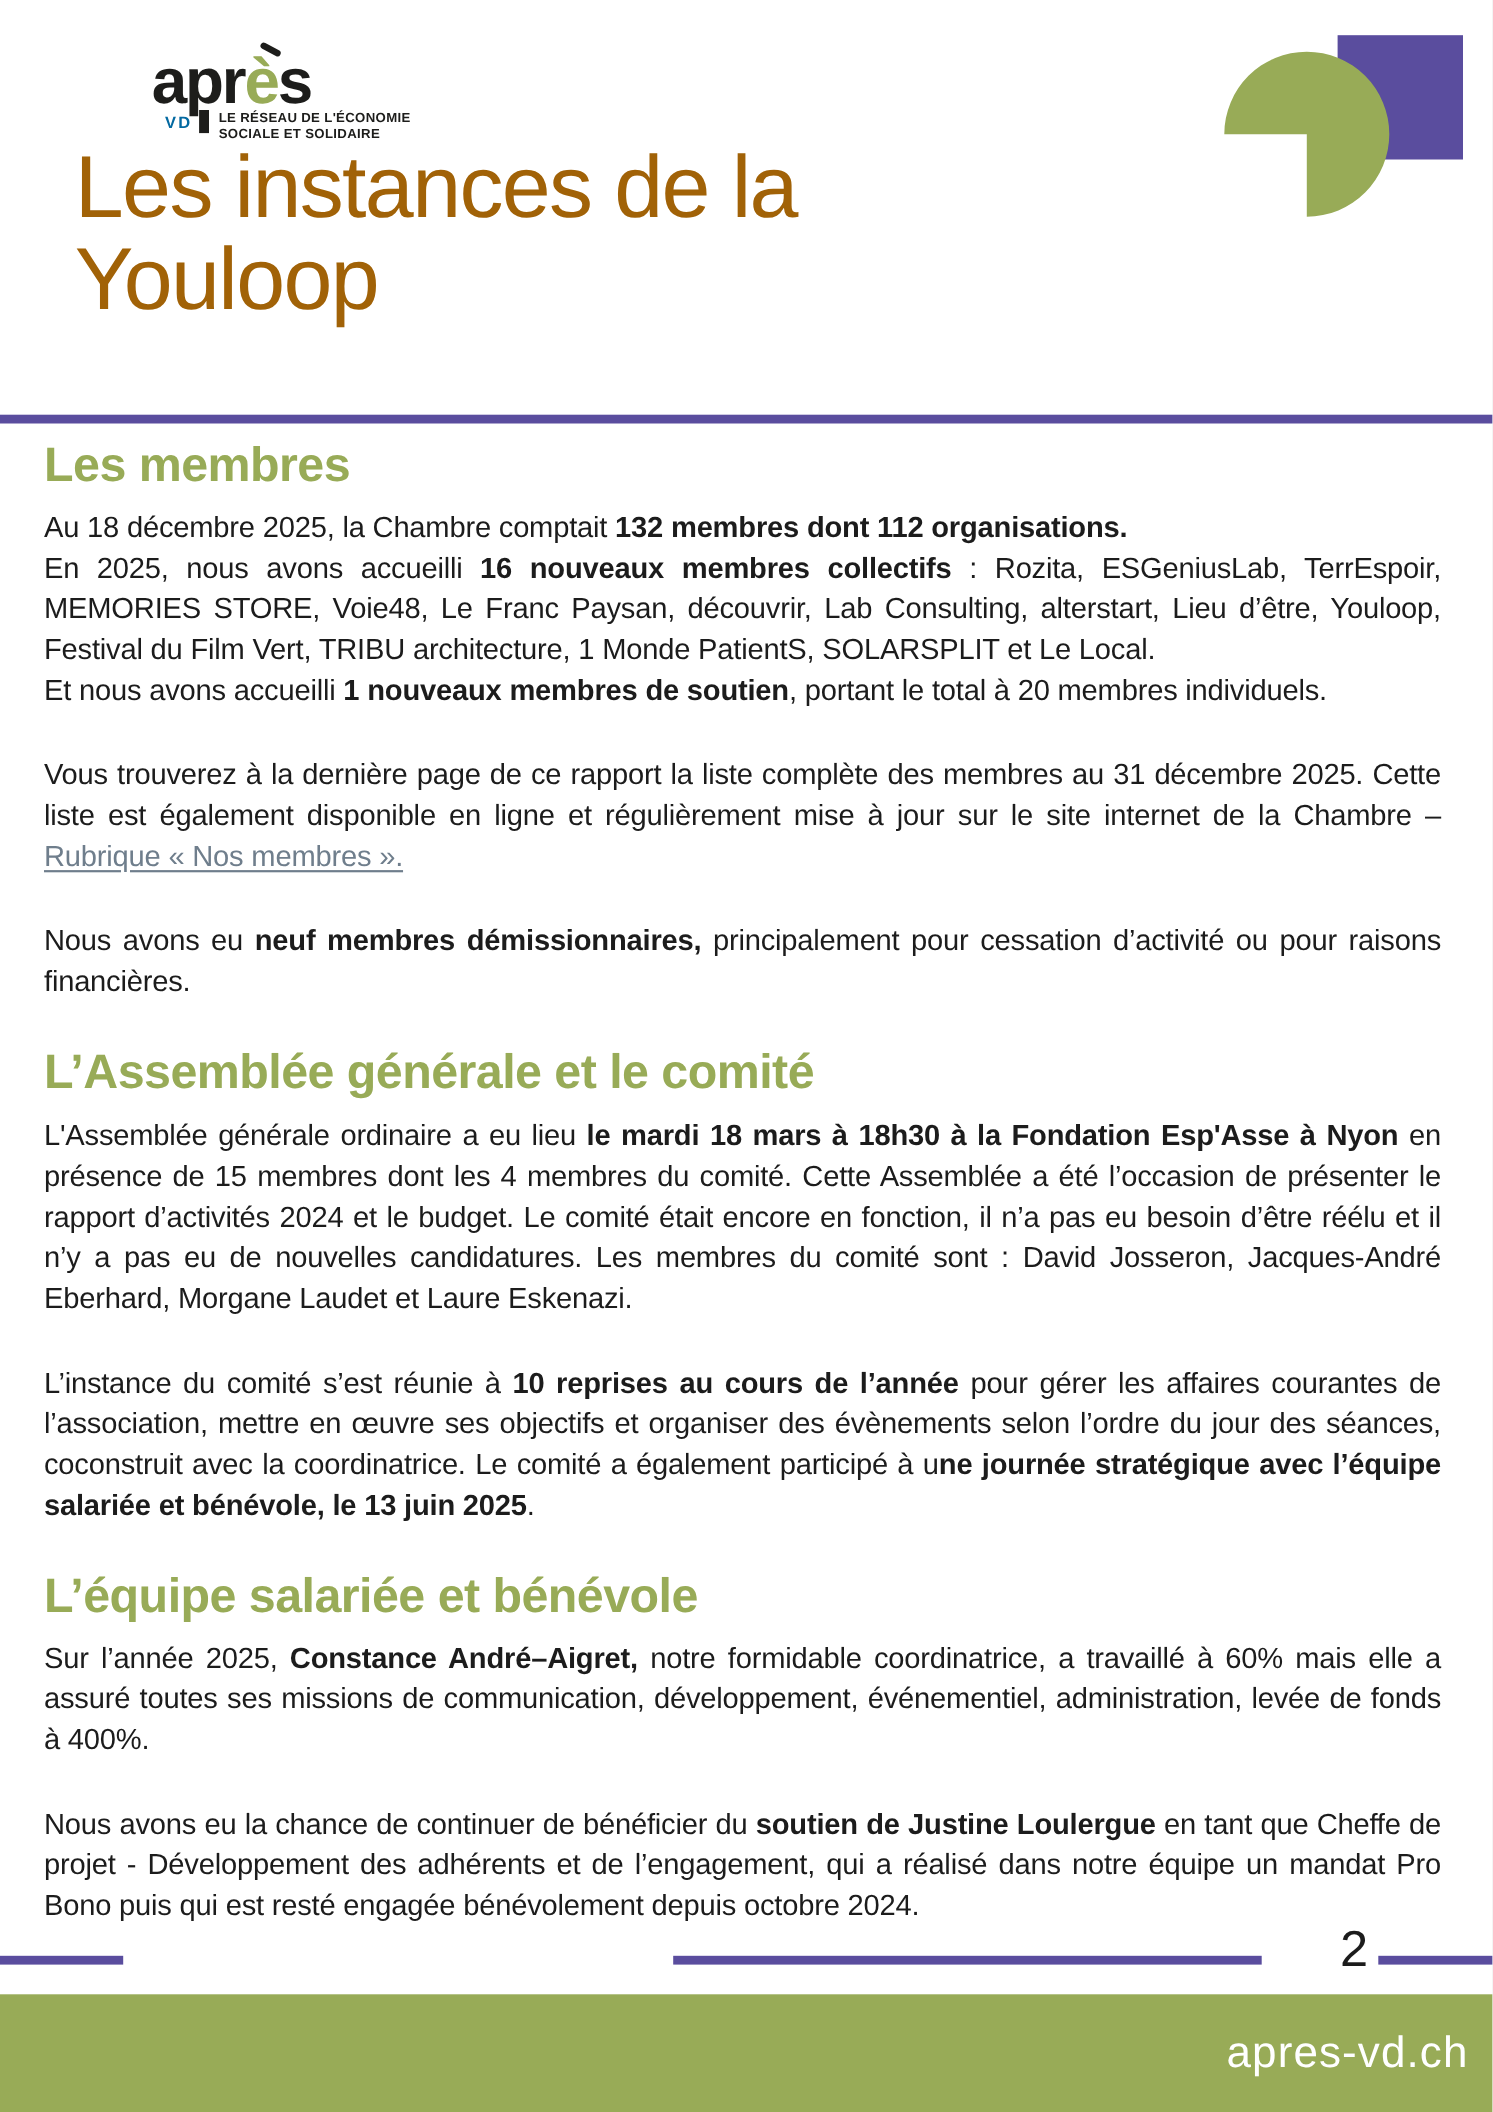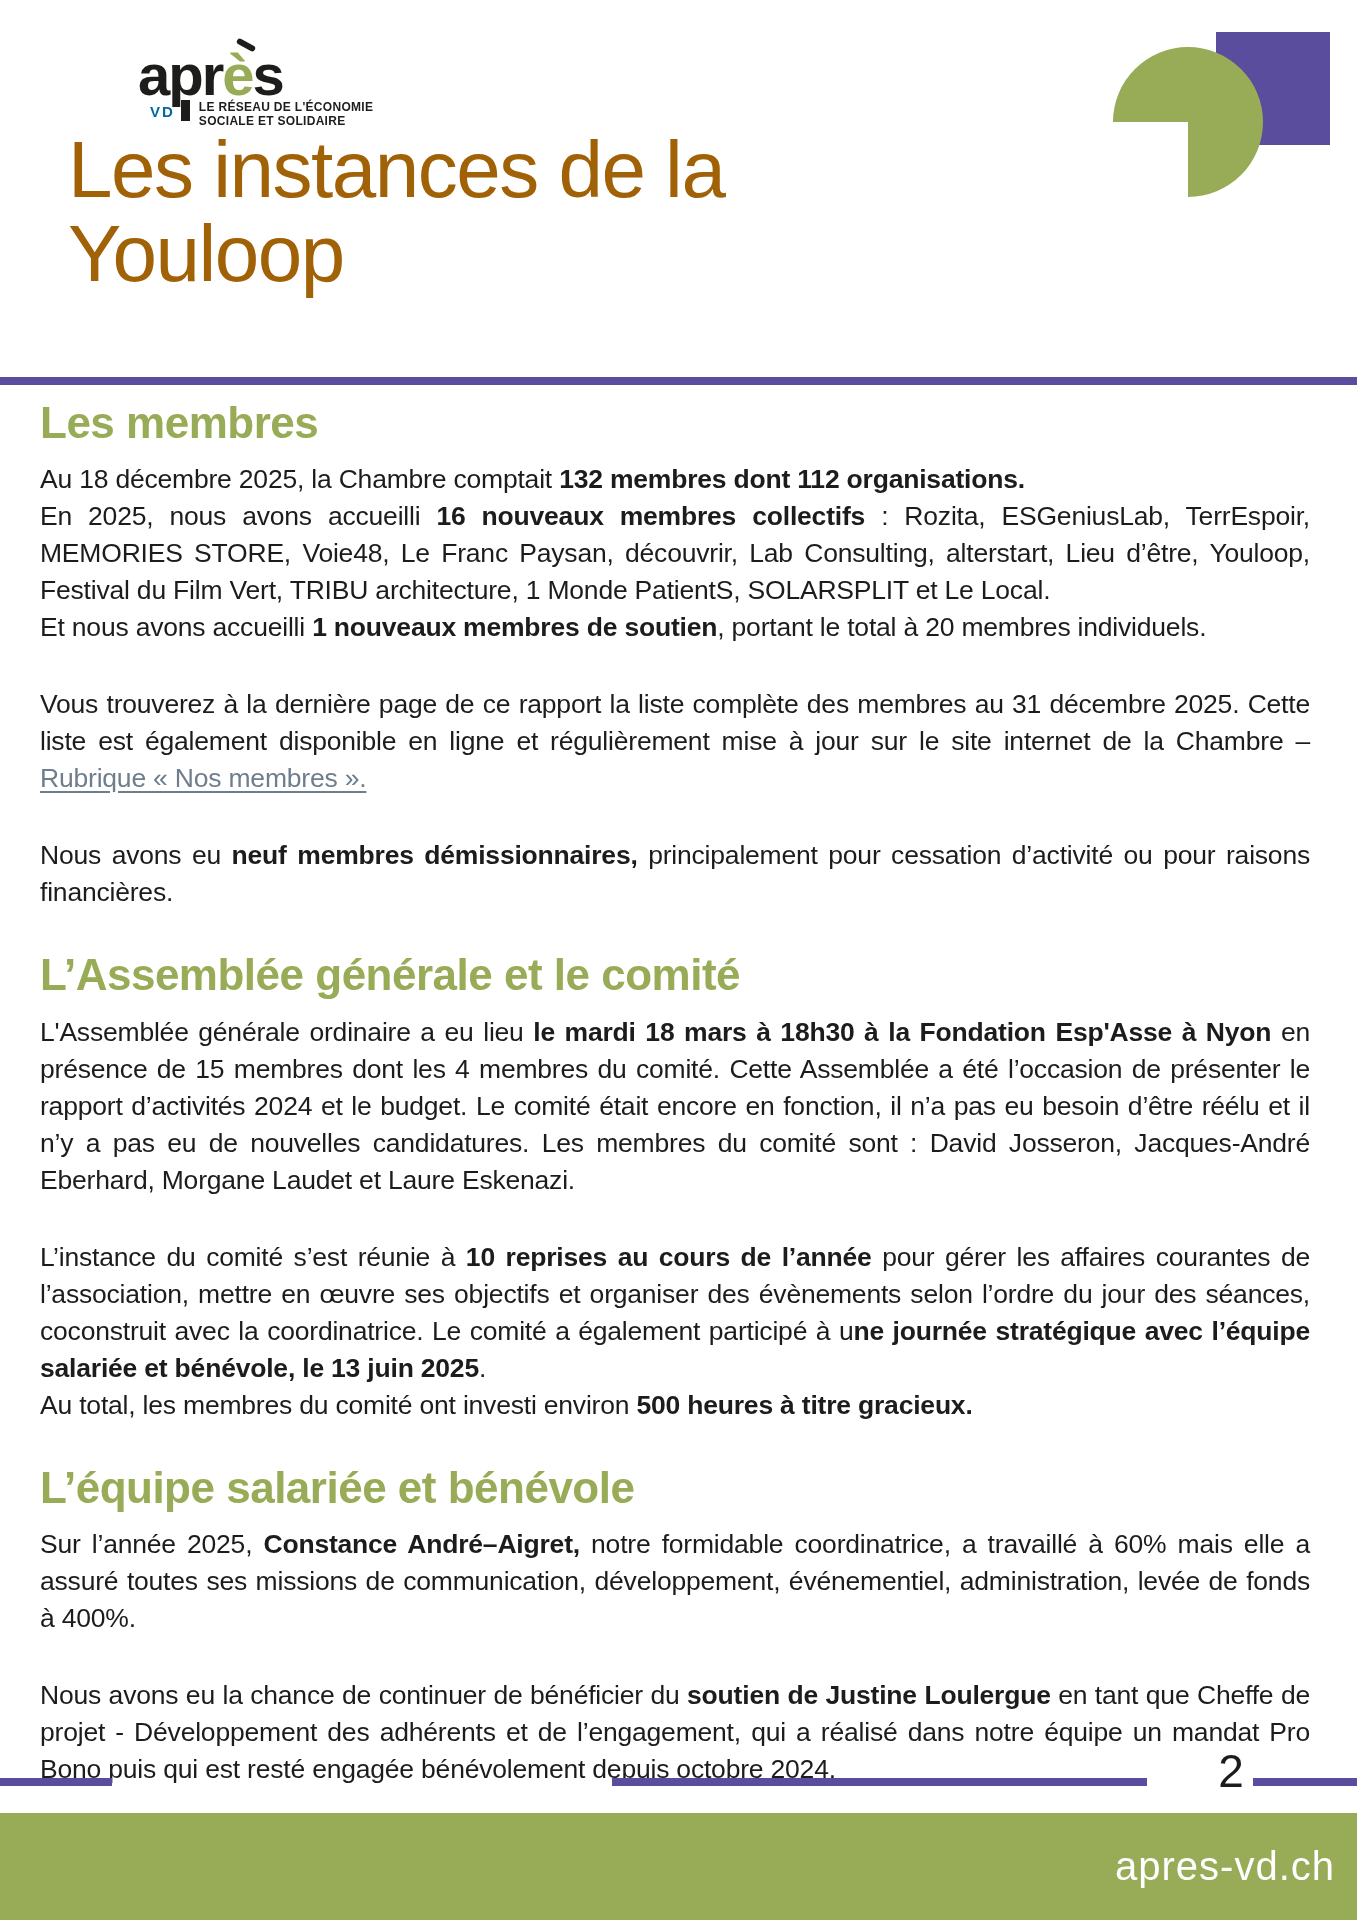--- a/index.html
+++ b/index.html
@@ -127,21 +127,20 @@
       </p>
       <p>
         <span class="run"><span>Nous avons eu </span><strong>neuf membres démissionnaires,</strong><span> principalement pour cessation d’activité ou pour raisons financières.</span></span>
       </p>
       <h2>L’Assemblée générale et le comité</h2>
       <p>
         <span class="run"><span>L'Assemblée générale ordinaire a eu lieu </span><strong>le mardi 18 mars à 18h30 à la Fondation Esp'Asse à Nyon</strong><span> en présence de 15 membres dont les 4 membres du comité. Cette Assemblée a été l’occasion de présenter le rapport d’activités 2024 et le budget. Le comité était encore en fonction, il n’a pas eu besoin d’être réélu et il n’y a pas eu de nouvelles candidatures. Les membres du comité sont : David Josseron, Jacques-André Eberhard, Morgane Laudet et Laure Eskenazi.</span></span>
       </p>
       <p>
         <span class="run"><span>L’instance du comité s’est réunie à </span><strong>10 reprises au cours de l’année</strong><span> pour gérer les affaires courantes de l’association, mettre en œuvre ses objectifs et organiser des évènements selon l’ordre du jour des séances, coconstruit avec la coordinatrice. Le comité a également participé à u</span><strong>ne journée stratégique avec l’équipe salariée et bénévole, le 13 juin 2025</strong><span>.</span></span>
-        <span class="run"><span>Au total, les membres du comité ont investi environ </span><strong>500 heures à titre gracieux.</strong></span>
       </p>
       <h2>L’équipe salariée et bénévole</h2>
       <p>
         <span class="run"><span>Sur l’année 2025, </span><strong>Constance André–Aigret,</strong><span> notre formidable coordinatrice, a travaillé à 60% mais elle a assuré toutes ses missions de communication, développement, événementiel, administration, levée de fonds à 400%.</span></span>
       </p>
       <p>
         <span class="run"><span>Nous avons eu la chance de continuer de bénéficier du </span><strong>soutien de Justine Loulergue</strong><span> en tant que Cheffe de projet - Développement des adhérents et de l’engagement, qui a réalisé dans notre équipe un mandat Pro Bono puis qui est resté engagée bénévolement depuis octobre 2024.</span></span>
       </p>
     </main>
 

